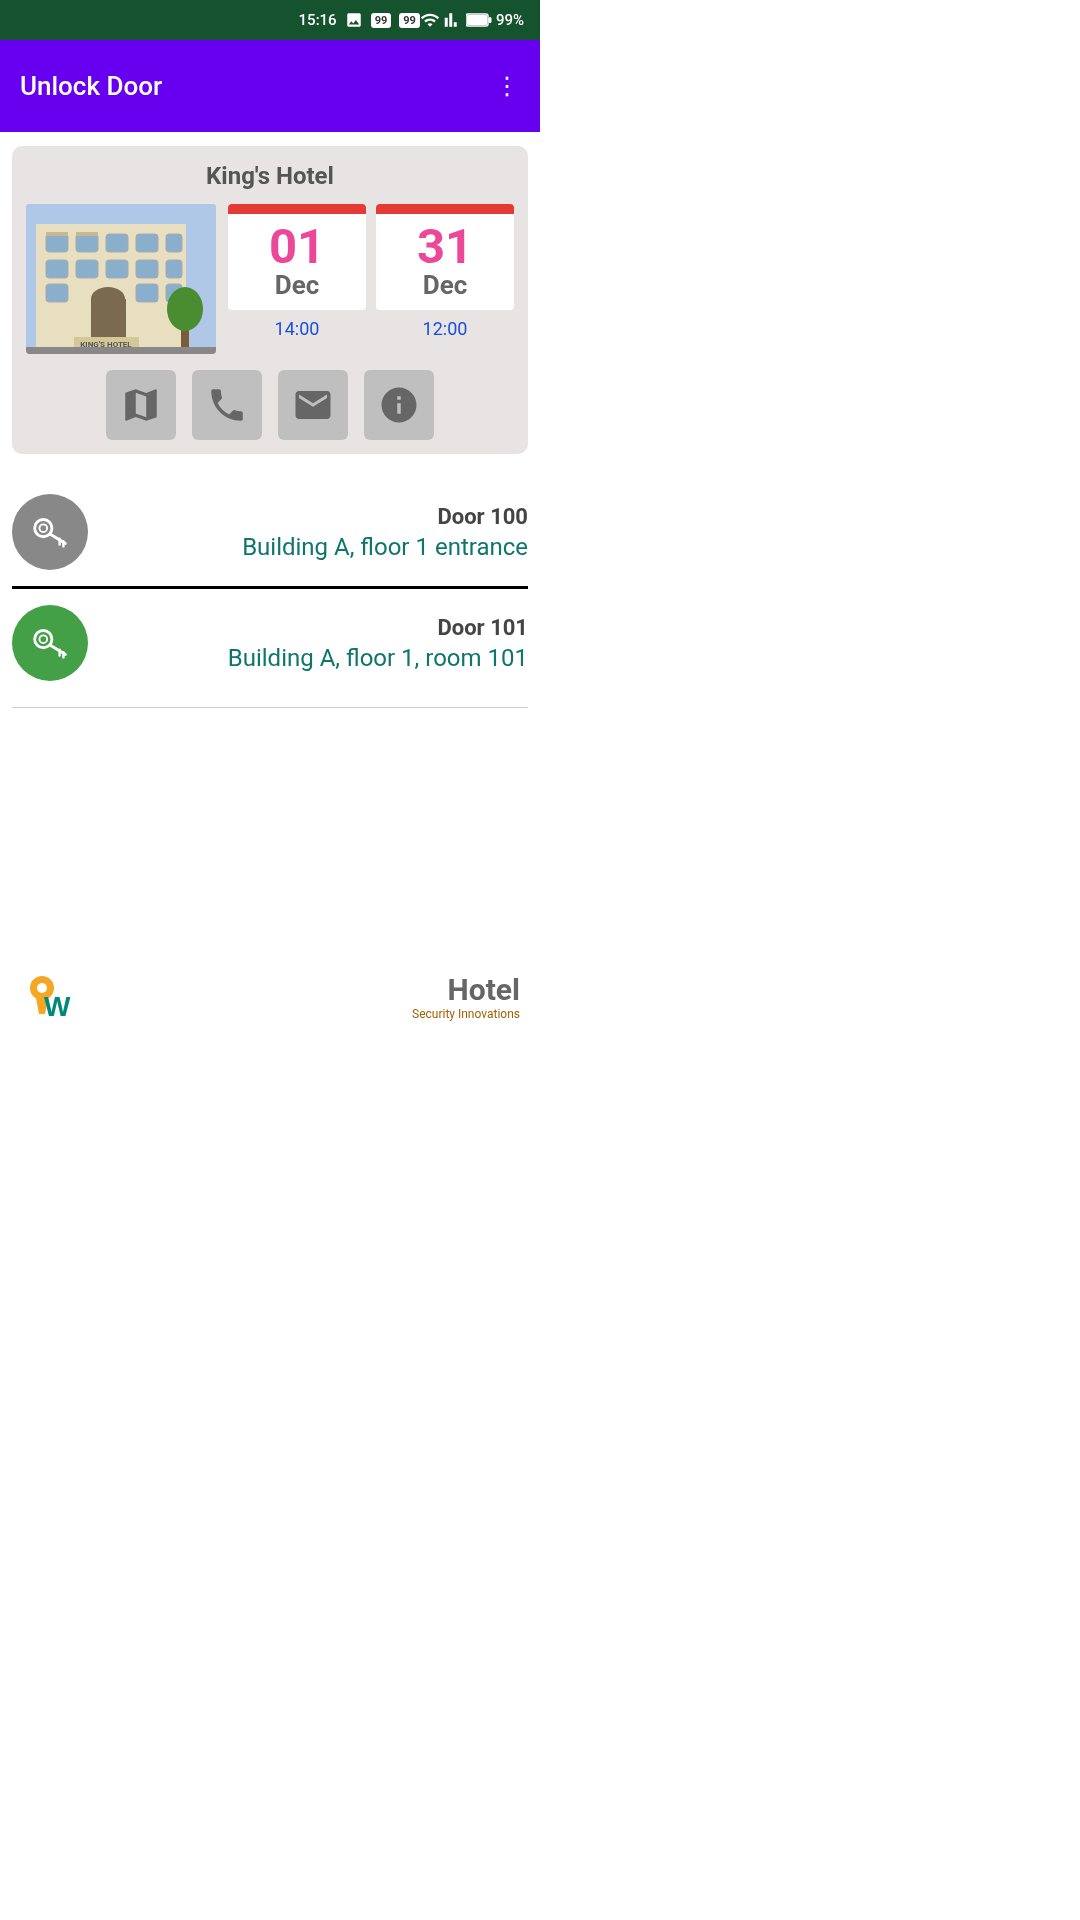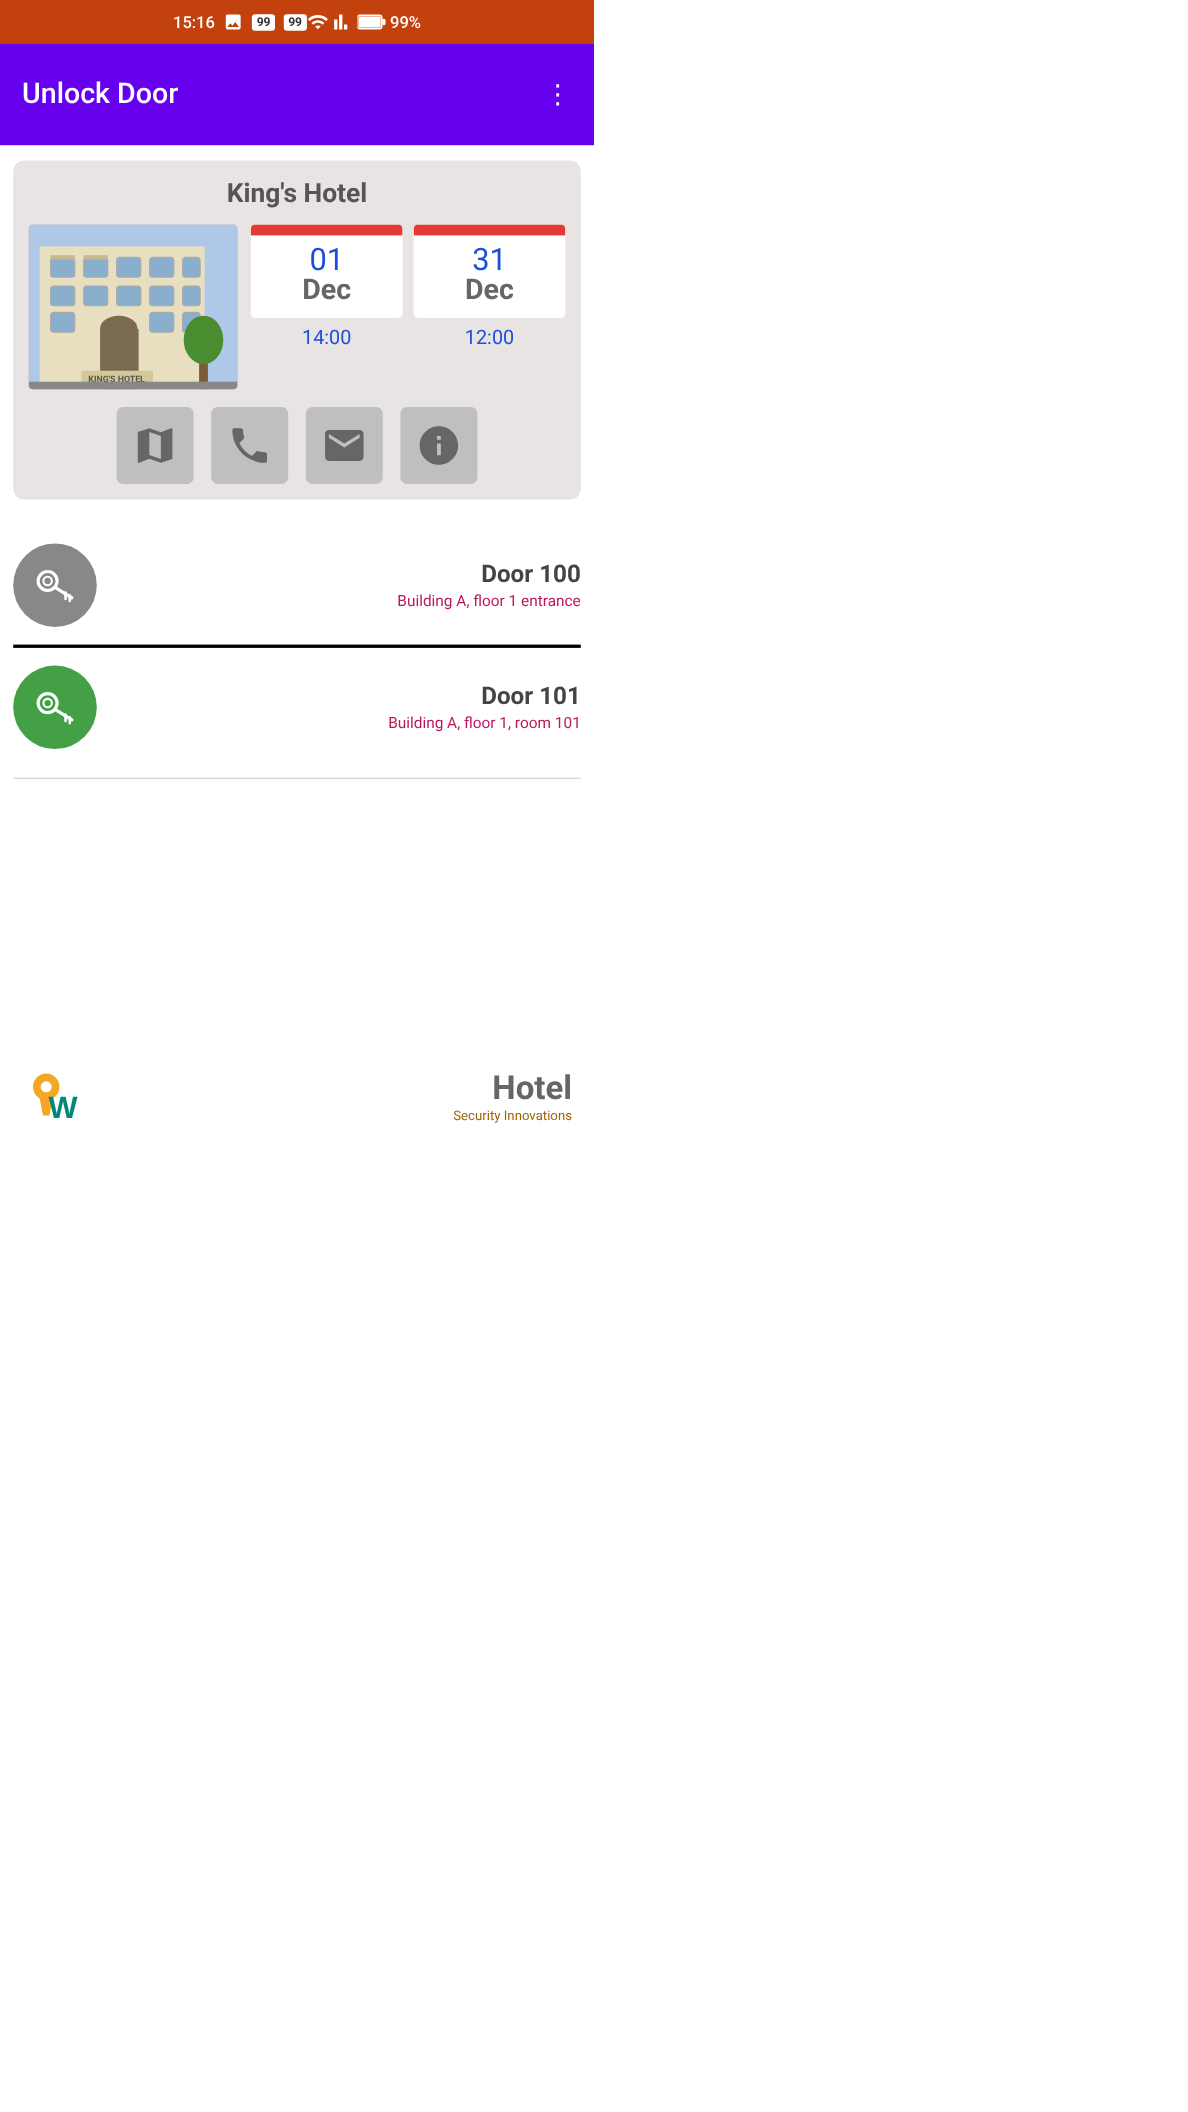--- a/index.html
+++ b/index.html
@@ -8,25 +8,25 @@
     body {
       width: 540px;
       min-height: 1080px;
       background: #fff;
       font-family: 'Roboto', Arial, sans-serif;
       overflow-x: hidden;
     }
 
     
     .status-bar {
-      background: #c2410c;
+      background: #14532d;
       color: #fff;
       display: flex;
       align-items: center;
-      justify-content: center;
+      justify-content: flex-end;
       padding: 0 16px;
       height: 40px;
       font-size: 15px;
       font-weight: 500;
     }
     .status-left {
       display: flex;
       align-items: center;
       gap: 8px;
     }
@@ -109,23 +109,23 @@
       text-align: center;
     }
     .date-box-header {
       background: #e53935;
       height: 10px;
     }
     .date-box-content {
       padding: 8px 4px 10px;
     }
     .date-number {
-      font-size: 28px;
-      font-weight: normal;
-      color: #1d4ed8;
+      font-size: 49px;
+      font-weight: bold;
+      color: #ec4899;
       line-height: 1;
     }
     .date-month {
       font-size: 26px;
       font-weight: bold;
       color: #666;
       line-height: 1.1;
     }
     .date-times {
       display: flex;
@@ -191,22 +191,22 @@
       height: 46px;
     }
     .door-info { flex: 1; text-align: right; }
     .door-name {
       font-size: 22px;
       font-weight: bold;
       color: #444;
       margin-bottom: 4px;
     }
     .door-desc {
-      font-size: 14px;
-      color: #be185d;
+      font-size: 24px;
+      color: #0f766e;
     }
 
     
     .divider {
       height: 1px;
       background: #ccc;
       margin: 0 12px;
     }
 
     

